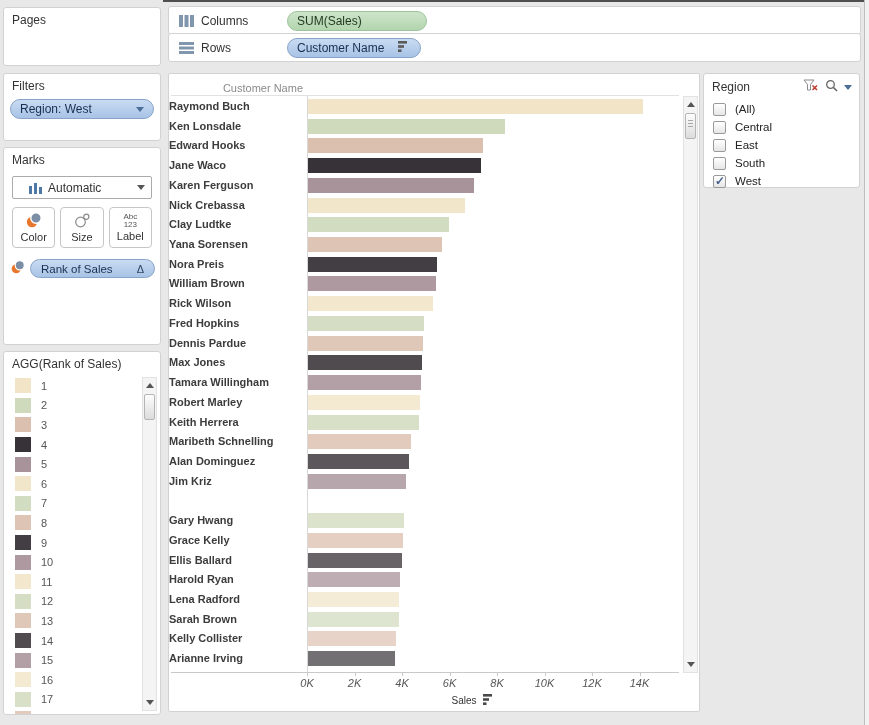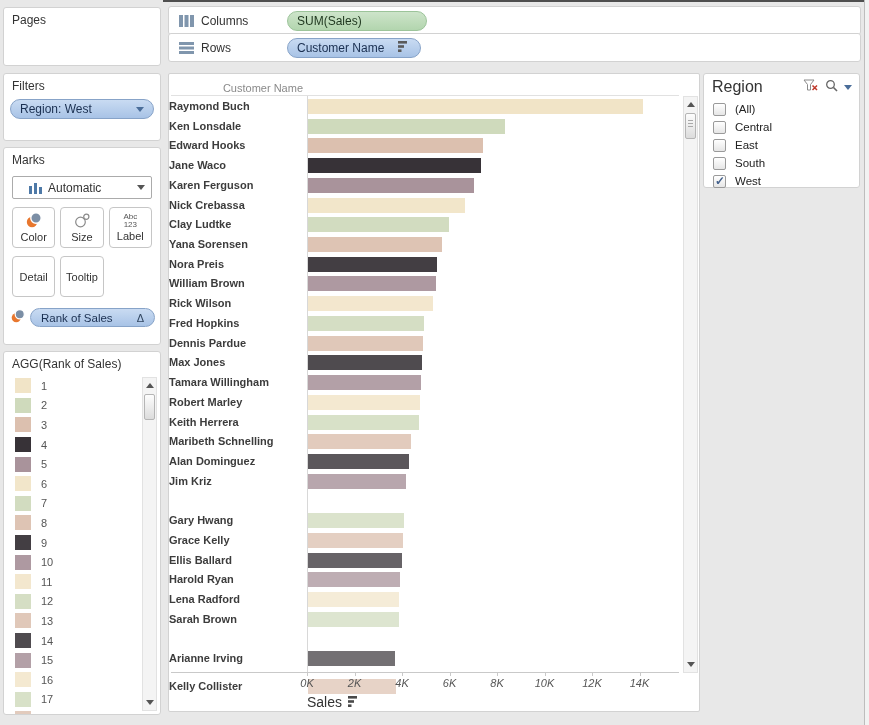--- a/index.html
+++ b/index.html
@@ -93,26 +93,26 @@
   .col-header { position:absolute; top:8px; left:0; width:134px; text-align:right; font-size:11px; color:#8a8a8a; }
   .header-line { position:absolute; top:21px; left:2px; width:508px; height:1px; background:#e1e1e1; }
   .axis-vline { position:absolute; left:138px; top:22px; width:1px; height:577px; background:#d8d8d8; }
   .plot-rows { position:absolute; left:0; top:23px; width:513px; height:572px; }
   .chart-row { position:absolute; left:0; width:513px; height:19.7px; }
   .row-label { position:absolute; left:0; top:0; width:134px; height:19.7px; line-height:19.7px; text-align:left; font-size:11px; font-weight:bold; color:#3c3c3c; white-space:nowrap; }
   .row-bar { position:absolute; left:139px; top:2px; height:15px; }
   .axis-hline { position:absolute; top:598px; left:2px; width:508px; height:1px; background:#c9c9c9; }
   .tick { position:absolute; top:603px; transform:translateX(-50%); font-size:11px; color:#555;font-style:italic; }
   .tick-mark { position:absolute; top:598px; width:1px; height:4px; background:#c9c9c9; }
-  .axis-title { position:absolute; left:138px; width:333px; top:620px; display:flex; align-items:center; justify-content:flex-start; gap:6px; font-size:14px; color:#333; }
+  .axis-title { position:absolute; left:138px; width:333px; top:620px; display:flex; align-items:center; justify-content:center; gap:6px; font-size:10px; color:#333; }
 
   
   .region-card { left:703px; top:73px; width:157px; height:115px; }
   .region-header { display:flex; align-items:center; padding:4px 7px 2px 8px; }
-  .region-title { flex:1; font-size:16px; color:#333; }
+  .region-title { flex:1; font-size:12px; color:#333; }
   .region-icons { display:flex; align-items:center; gap:6px; }
   .region-options { margin-top:2px; }
   .region-option { height:18px; display:flex; align-items:center; gap:9px; padding-left:9px; }
   .checkbox { width:13px; height:13px; border:1px solid #9a9a9a; border-radius:2px; background:linear-gradient(180deg,#ffffff,#e6e6e6); position:relative; flex:none; }
   .checkbox.checked::after { content:"✓"; position:absolute; left:1px; top:-2px; font-size:12px; font-weight:bold; color:#44618c; }
   .option-label { font-size:11.5px; color:#222; }
 </style>
 </head>
 <body>
 
@@ -163,28 +163,20 @@
           </svg>
       </span>
       <span>Size</span>
     </div>
     <div class="mark-btn">
       <span class="abc123">
         <span>Abc</span><br>
         <span>123</span>
       </span>
       <span>Label</span>
-    </div>
-  </div>
-  <div class="marks-grid">
-    <div class="mark-btn textonly">
-      <span>Detail</span>
-    </div>
-    <div class="mark-btn textonly">
-      <span>Tooltip</span>
     </div>
   </div>
   <div class="encoding-row">
     <span>
       <svg width="16" height="14" viewBox="0 0 18 16">
           <circle cx="7" cy="10" r="5.2" fill="#e8772e"></circle>
           <circle cx="11" cy="6" r="5.2" fill="#7b8ea5" stroke="#ffffff" stroke-width="1.4"></circle>
         </svg>
     </span>
     <div class="pill blue">
@@ -418,21 +410,21 @@
         <div class="row-bar" style="width: 92.2px; background: rgb(190, 173, 179);"></div>
       </div>
       <div class="chart-row" style="top: 493px;">
         <div class="row-label">Lena Radford</div>
         <div class="row-bar" style="width: 91.2px; background: rgb(245, 236, 216);"></div>
       </div>
       <div class="chart-row" style="top: 512.72px; padding-left: 8px;">
         <div class="row-label">Sarah Brown</div>
         <div class="row-bar" style="width: 91px; background: rgb(221, 229, 208);"></div>
       </div>
-      <div class="chart-row" style="top: 532.44px; margin-top: 48px;">
+      <div class="chart-row" style="top: 532.44px;">
         <div class="row-label">Kelly Collister</div>
         <div class="row-bar" style="width: 88.3px; background: rgb(231, 211, 199);"></div>
       </div>
       <div class="chart-row" style="top: 552.16px;">
         <div class="row-label">Arianne Irving</div>
         <div class="row-bar" style="width: 87.4px; background: rgb(115, 112, 115);"></div>
       </div>
     </div>
   <div class="vscroll chart-scroll">
     <div class="scroll-arrow up">

